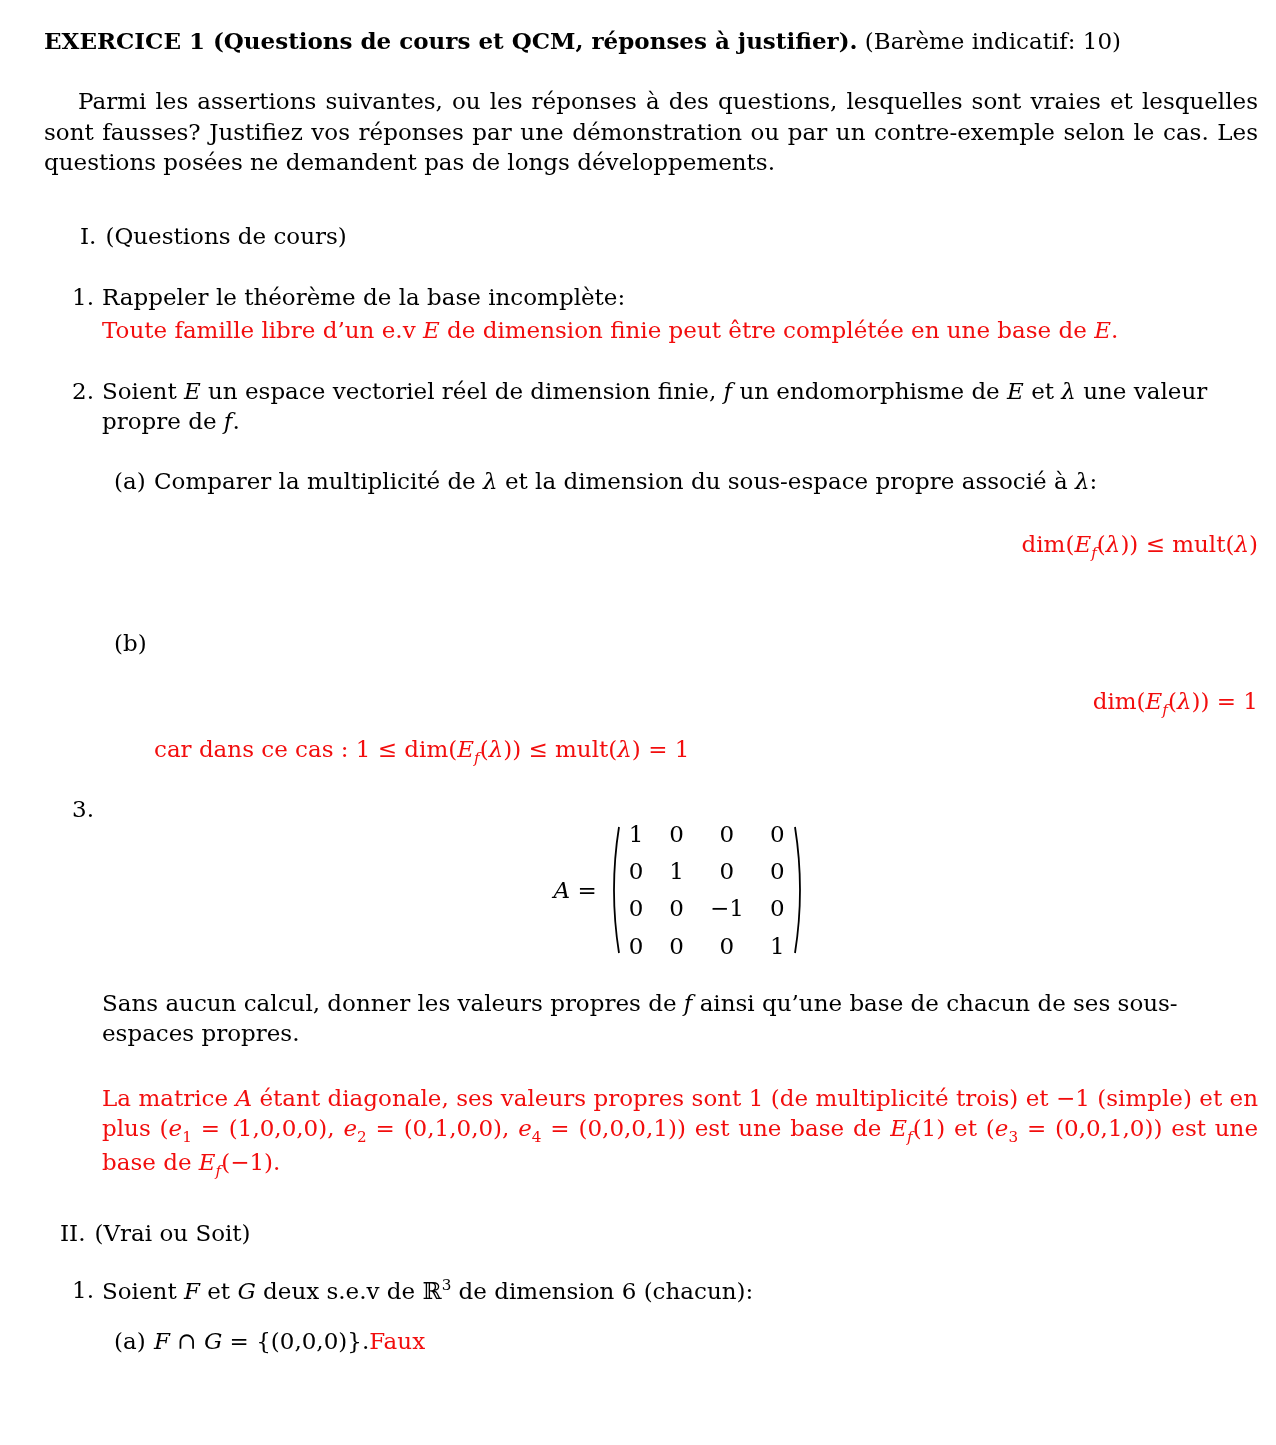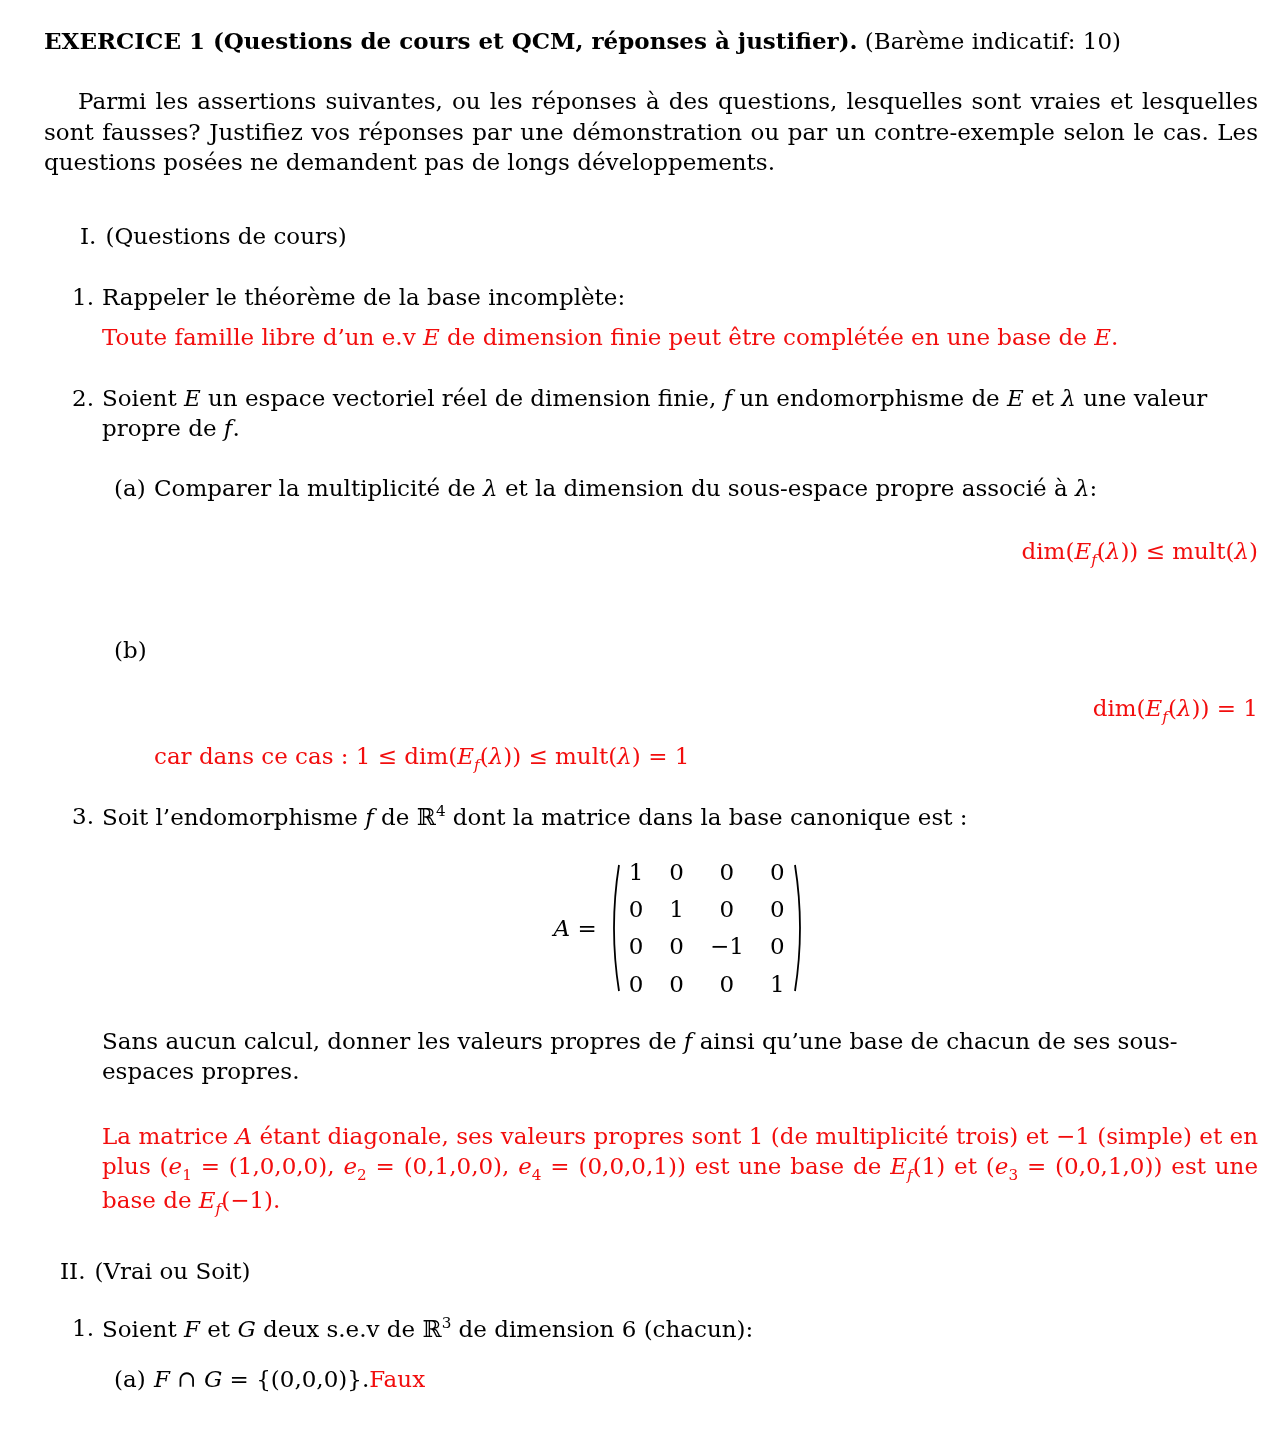--- a/index.html
+++ b/index.html
@@ -13,21 +13,21 @@
   .doc-title{margin-top:2px;}
   .intro{margin:30px 0 0 0; text-align:justify; text-indent:34px;}
   .roman{display:flex; gap:9px; margin-top:44px;}
   .roman.lvl1{margin-left:36px;}
   .num-item{display:flex; gap:6px; margin-left:28px; margin-top:30px;}
   .num-label{flex:none; min-width:24px;}
   .num-body{flex:1; min-width:0;}
   .sub-item{display:flex; gap:6px; margin-left:12px; margin-top:30px;}
   .sub-label{flex:none; min-width:34px;}
   .sub-body{flex:1; min-width:0;}
-  .answer-line{margin-top:10px;}
+  .answer-line{margin-top:3px;}
   .formula{text-align:right; margin-top:32px;}
   .formula-b{margin-top:58px;}
   .gap-b{margin-top:66px;}
   .note-line{margin-top:14px;}
   .q3{margin-top:26px;}
   .matrix-wrap{display:flex; justify-content:center; align-items:center; margin-top:20px;}
   .matrix-lhs{margin-right:10px;}
   .matrix-grid{
     display:grid; grid-template-columns:repeat(4,auto);
     column-gap:26px; row-gap:7px; padding:5px 8px; text-align:center;
@@ -88,21 +88,20 @@
           <div class="formula formula-b red" style="color: rgb(242, 13, 13);"><span>dim(</span><span class="mi">E</span><sub class="mi">f</sub><span>(</span><span class="mi">λ</span><span>)) = 1</span></div>
           <div class="note-line red" style="color: rgb(242, 13, 13);"><span>car dans ce cas : 1 ≤ dim(</span><span class="mi">E</span><sub class="mi">f</sub><span>(</span><span class="mi">λ</span><span>)) ≤ mult(</span><span class="mi">λ</span><span>) = 1</span></div>
         </div>
       </div>
     </div>
   </div>
 
   <div class="num-item q3">
     <span class="num-label">3.</span>
     <div class="num-body">
-      <div><span>Soit l’endomorphisme </span><span class="mi">f</span><span> de </span><span>ℝ</span><sup>4</sup><span> dont la matrice dans la base canonique est :</span></div>
 
       <div class="matrix-wrap">
         <span class="matrix-lhs"><span class="mi">A</span><span> =</span></span>
         <svg class="paren" width="14" height="132" viewBox="0 0 14 132" preserveAspectRatio="none" aria-hidden="true">
           <path d="M12 3 Q 2 66 12 129" fill="none" stroke="#000" stroke-width="1.8" vector-effect="non-scaling-stroke"></path>
         </svg>
         <div class="matrix-grid">
             <div>1</div>
             <div>0</div>
             <div>0</div>

